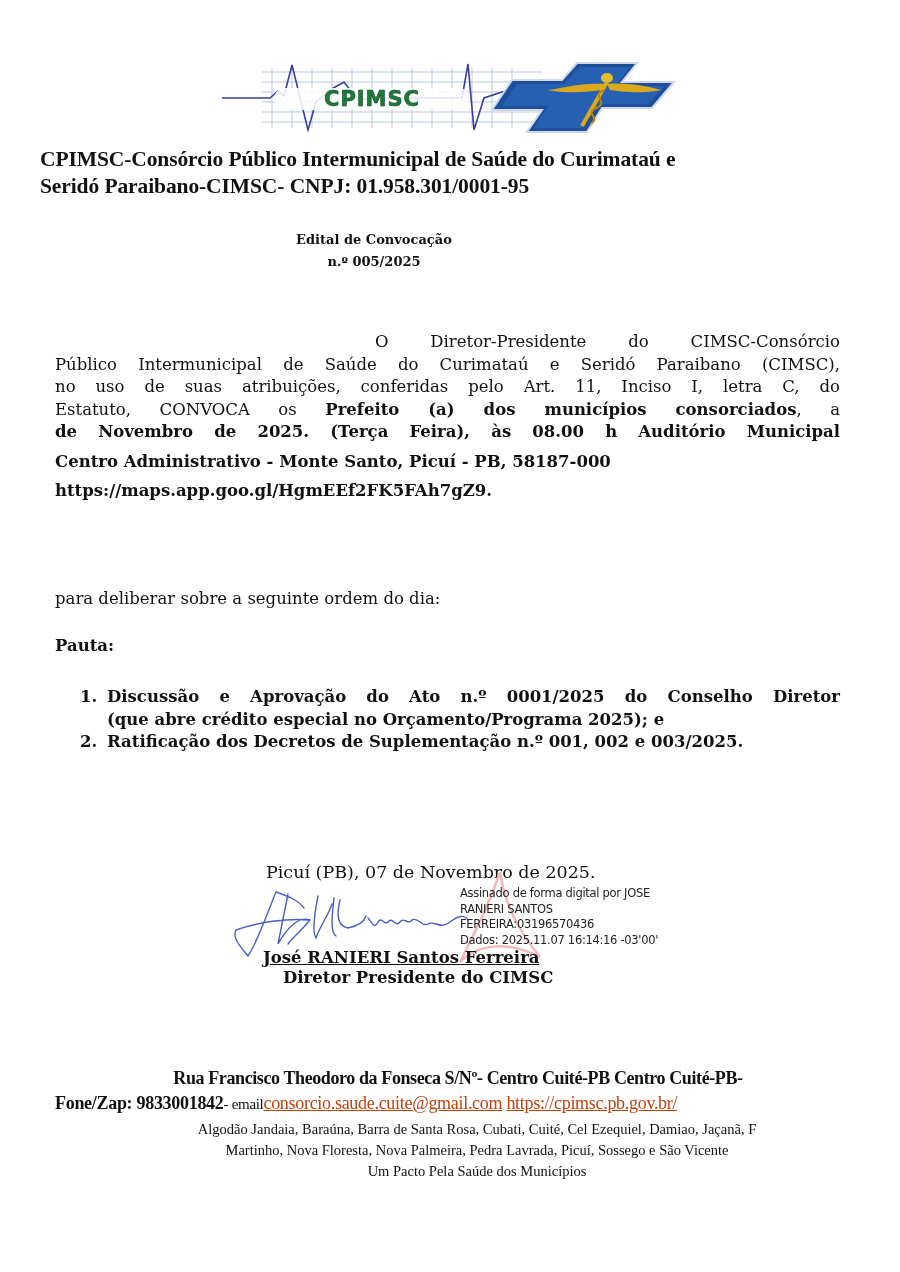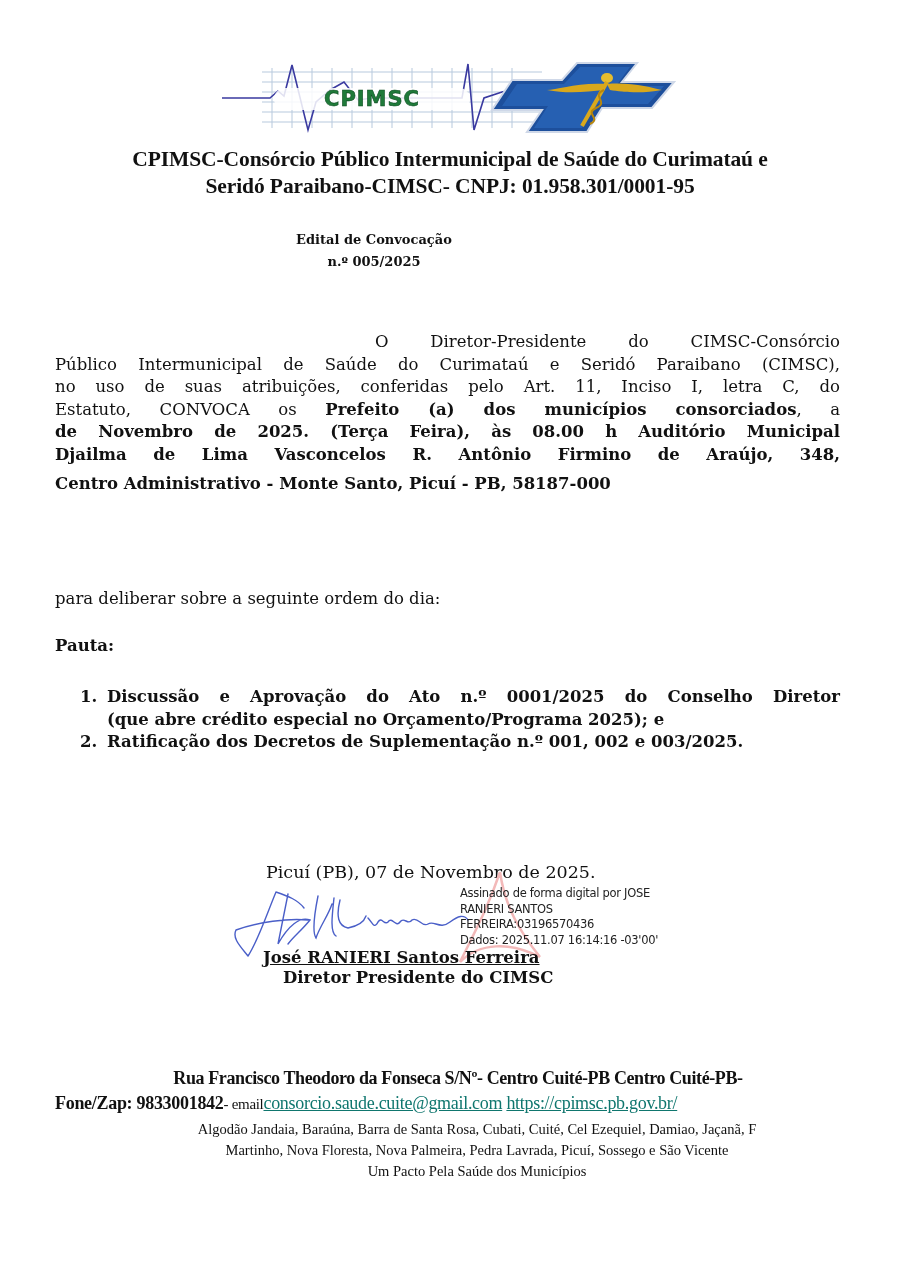--- a/index.html
+++ b/index.html
@@ -3,21 +3,21 @@
 <meta charset="utf-8">
 <style>
   html, body { margin: 0; padding: 0; background: #ffffff; }
   body { width: 900px; height: 1272px; position: relative; overflow: hidden; color: #111; }
   .abs { position: absolute; }
 
   
   #logo { left: 212px; top: 60px; width: 464px; height: 78px; }
 
   
-  .org-title { left: 40px; width: 820px; text-align: center; font-weight: bold; font-size: 21.5px; line-height: 27px; top: 146px; font-family: "Liberation Serif", serif; letter-spacing: -0.1px; }
+  .org-title { left: 40px; width: 820px; text-align: left; font-weight: bold; font-size: 21.5px; line-height: 27px; top: 146px; font-family: "Liberation Serif", serif; letter-spacing: -0.1px; }
   .edital { left: 0; width: 748px; text-align: center; font-weight: bold; font-size: 13px; line-height: 22px; top: 229px; font-family: "DejaVu Serif", serif; }
 
   
   .body { left: 55px; width: 785px; font-size: 16.5px; line-height: 22.5px; font-family: "DejaVu Serif", serif; text-align: justify; }
   .body b { font-weight: bold; }
   .line { display: block; text-align: justify; text-align-last: justify; white-space: nowrap; }
   .line.last { text-align-last: left; margin-top: 7px; }
   .indent { padding-left: 320px; }
 
   .pauta-title { left: 55px; top: 636px; font-size: 16.5px; font-weight: bold; font-family: "DejaVu Serif", serif; }
@@ -30,21 +30,21 @@
   .sig-role { left: 283px; top: 968px; font-size: 16.5px; font-weight: bold; font-family: "DejaVu Serif", serif; }
   .digital-sig { left: 460px; top: 886px; font-size: 11.5px; line-height: 15.5px; font-family: "DejaVu Sans", sans-serif; color: #222; letter-spacing: -0.3px; }
   #signature { left: 228px; top: 886px; width: 250px; height: 82px; }
   #pdf-mark { left: 440px; top: 862px; width: 110px; height: 112px; }
 
   
   .footer-addr { left: 0; width: 900px; text-align: center; top: 1068px; font-size: 18px; font-weight: bold; font-family: "Liberation Serif", serif; letter-spacing: -0.4px; padding-left: 8px; }
   .footer-contact { left: 55px; top: 1093px; font-size: 18px; font-family: "Liberation Serif", serif; white-space: nowrap; letter-spacing: -0.3px; }
   .footer-contact .phone { font-weight: bold; }
   .footer-contact .small { font-size: 15px; }
-  .footer-contact a { color: #0f766e; text-decoration: underline; margin-top: 40px; }
+  .footer-contact a { color: #c2410c; text-decoration: underline; margin-top: 40px; }
   .footer-muni { left: 0; width: 900px; text-align: center; top: 1119px; font-size: 14.5px; line-height: 21px; font-family: "Liberation Serif", serif; padding-left: 27px; }
 </style>
 </head>
 <body>
 
 <div id="logo" class="abs">
   <svg width="464" height="78" viewBox="0 0 464 78">
 
     <g stroke="#b7c9dd" stroke-width="1">
       <line x1="50" y1="12" x2="330" y2="12"></line>
@@ -94,22 +94,22 @@
   <div>Edital de Convocação</div>
   <div>n.º 005/2025</div>
 </div>
 
 <div class="abs body" style="top:331px;">
   <span class="line indent">O Diretor-Presidente do CIMSC-Consórcio</span>
   <span class="line">Público Intermunicipal de Saúde do Curimataú e Seridó Paraibano (CIMSC),</span>
   <span class="line">no uso de suas atribuições, conferidas pelo Art. 11, Inciso I, letra C, do</span>
   <span class="line"><span>Estatuto, CONVOCA os </span><b>Prefeito (a) dos municípios consorciados</b><span>, a</span></span>
   <b class="line">de Novembro de 2025. (Terça Feira), às 08.00 h Auditório Municipal</b>
-  <b class="line">Djailma de Lima Vasconcelos R. Antônio Firmino de Araújo, 348,</b>
   <b class="line last">Centro Administrativo - Monte Santo, Picuí - PB, 58187-000</b>
+  <b class="line last">https://maps.app.goo.gl/HgmEEf2FK5FAh7gZ9.</b>
 </div>
 
 <div class="abs body" style="top:588px;">para deliberar sobre a seguinte ordem do dia:</div>
 
 <div class="abs pauta-title">Pauta:</div>
 
 <div class="abs pauta-list">
   <div class="pauta-item">
     <span class="pauta-num">1.</span>
     <div>

